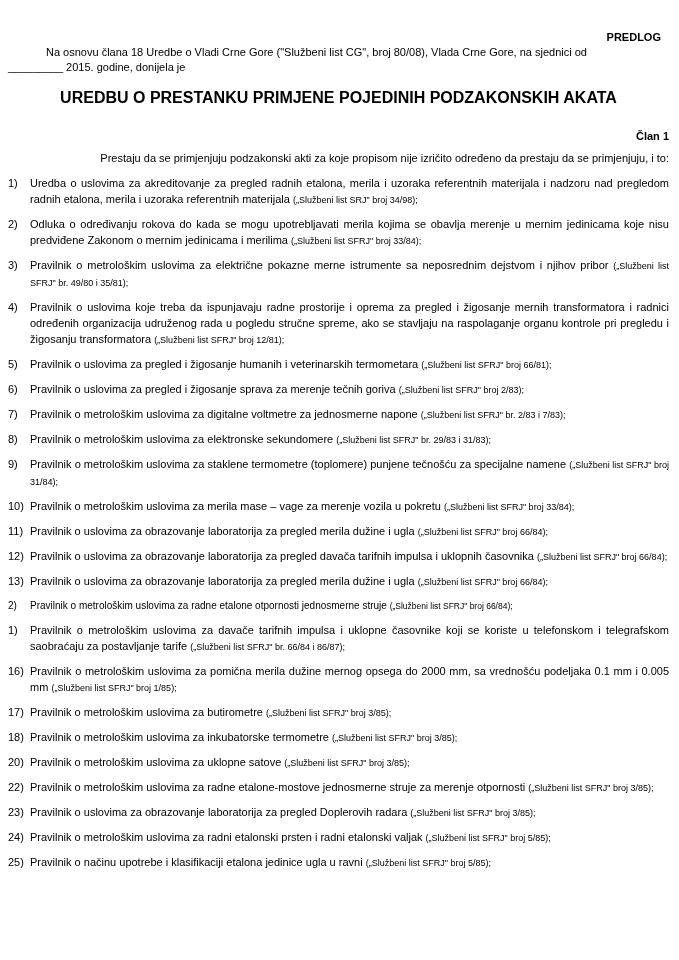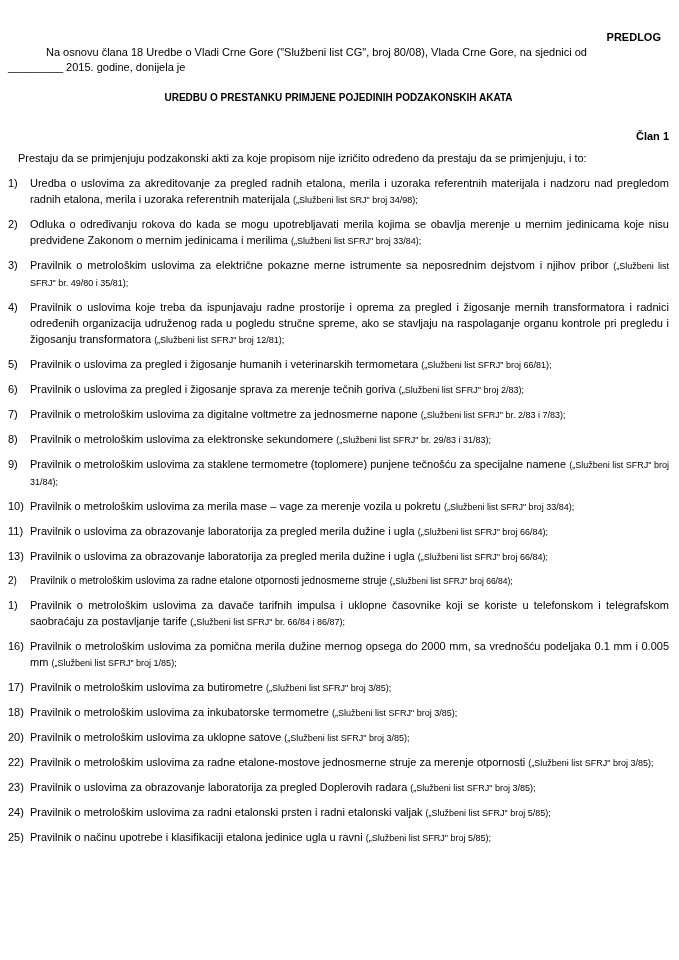--- a/index.html
+++ b/index.html
@@ -29,34 +29,35 @@
   }
   .intro {
     margin: 1px 0 16px 0;
     text-indent: 38px;
     line-height: 15px;
   }
   .doc-title {
     margin: 6px 0 0 0;
     text-align: center;
     font-weight: bold;
-    font-size: 10px;
+    font-size: 16px;
     line-height: 14px;
   }
   .article-heading {
     margin: 24px 0 0 0;
     text-align: right;
     font-weight: bold;
     font-size: 11px;
     line-height: 14px;
   }
   .article-intro {
     margin: 8px 0 0 0;
     text-indent: 10px;
     line-height: 15px;
+    text-align: right;
   }
   .act-list {
     margin: 9px 0 0 0;
     padding: 0;
     list-style: none;
   }
   .item {
     position: relative;
     padding-left: 22px;
     margin: 0 0 8px 0;
@@ -108,20 +109,21 @@
   <li class="item"><span class="num">7)</span><span class="txt">Pravilnik o metrološkim uslovima za digitalne voltmetre za jednosmerne napone</span> <span class="ref">(„Službeni list SFRJ" br. 2/83 i 7/83);</span></li>
 
   <li class="item"><span class="num">8)</span><span class="txt">Pravilnik o metrološkim uslovima za elektronske sekundomere</span> <span class="ref">(„Službeni list SFRJ" br. 29/83 i 31/83);</span></li>
 
   <li class="item"><span class="num">9)</span><span class="txt">Pravilnik o metrološkim uslovima za staklene termometre (toplomere) punjene tečnošću za specijalne namene</span> <span class="ref">(„Službeni list SFRJ" broj 31/84);</span></li>
 
   <li class="item"><span class="num">10)</span><span class="txt">Pravilnik o metrološkim uslovima za merila mase – vage za merenje vozila u pokretu</span> <span class="ref">(„Službeni list SFRJ" broj 33/84);</span></li>
 
   <li class="item"><span class="num">11)</span><span class="txt">Pravilnik o uslovima za obrazovanje laboratorija za pregled merila dužine i ugla</span> <span class="ref">(„Službeni list SFRJ" broj 66/84);</span></li>
 
+  <li class="item"><span class="num">12)</span><span class="txt">Pravilnik o uslovima za obrazovanje laboratorija za pregled davača tarifnih impulsa i uklopnih časovnika</span> <span class="ref">(„Službeni list SFRJ" broj 66/84);</span></li>
 
   <li class="item"><span class="num">13)</span><span class="txt">Pravilnik o uslovima za obrazovanje laboratorija za pregled merila dužine i ugla</span> <span class="ref">(„Službeni list SFRJ" broj 66/84);</span></li>
 
   <li class="item small"><span class="num">2)</span><span class="txt">Pravilnik o metrološkim uslovima za radne etalone otpornosti jednosmerne struje</span> <span class="ref">(„Službeni list SFRJ" broj 66/84);</span></li>
 
   <li class="item"><span class="num">1)</span><span class="txt">Pravilnik o metrološkim uslovima za davače tarifnih impulsa i uklopne časovnike koji se koriste u telefonskom i telegrafskom saobraćaju za postavljanje tarife</span> <span class="ref">(„Službeni list SFRJ" br. 66/84 i 86/87);</span></li>
 
   <li class="item"><span class="num">16)</span><span class="txt">Pravilnik o metrološkim uslovima za pomična merila dužine mernog opsega do 2000 mm, sa vrednošću podeljaka 0.1 mm i 0.005 mm</span> <span class="ref">(„Službeni list SFRJ" broj 1/85);</span></li>
 
   <li class="item"><span class="num">17)</span><span class="txt">Pravilnik o metrološkim uslovima za butirometre</span> <span class="ref">(„Službeni list SFRJ" broj 3/85);</span></li>

